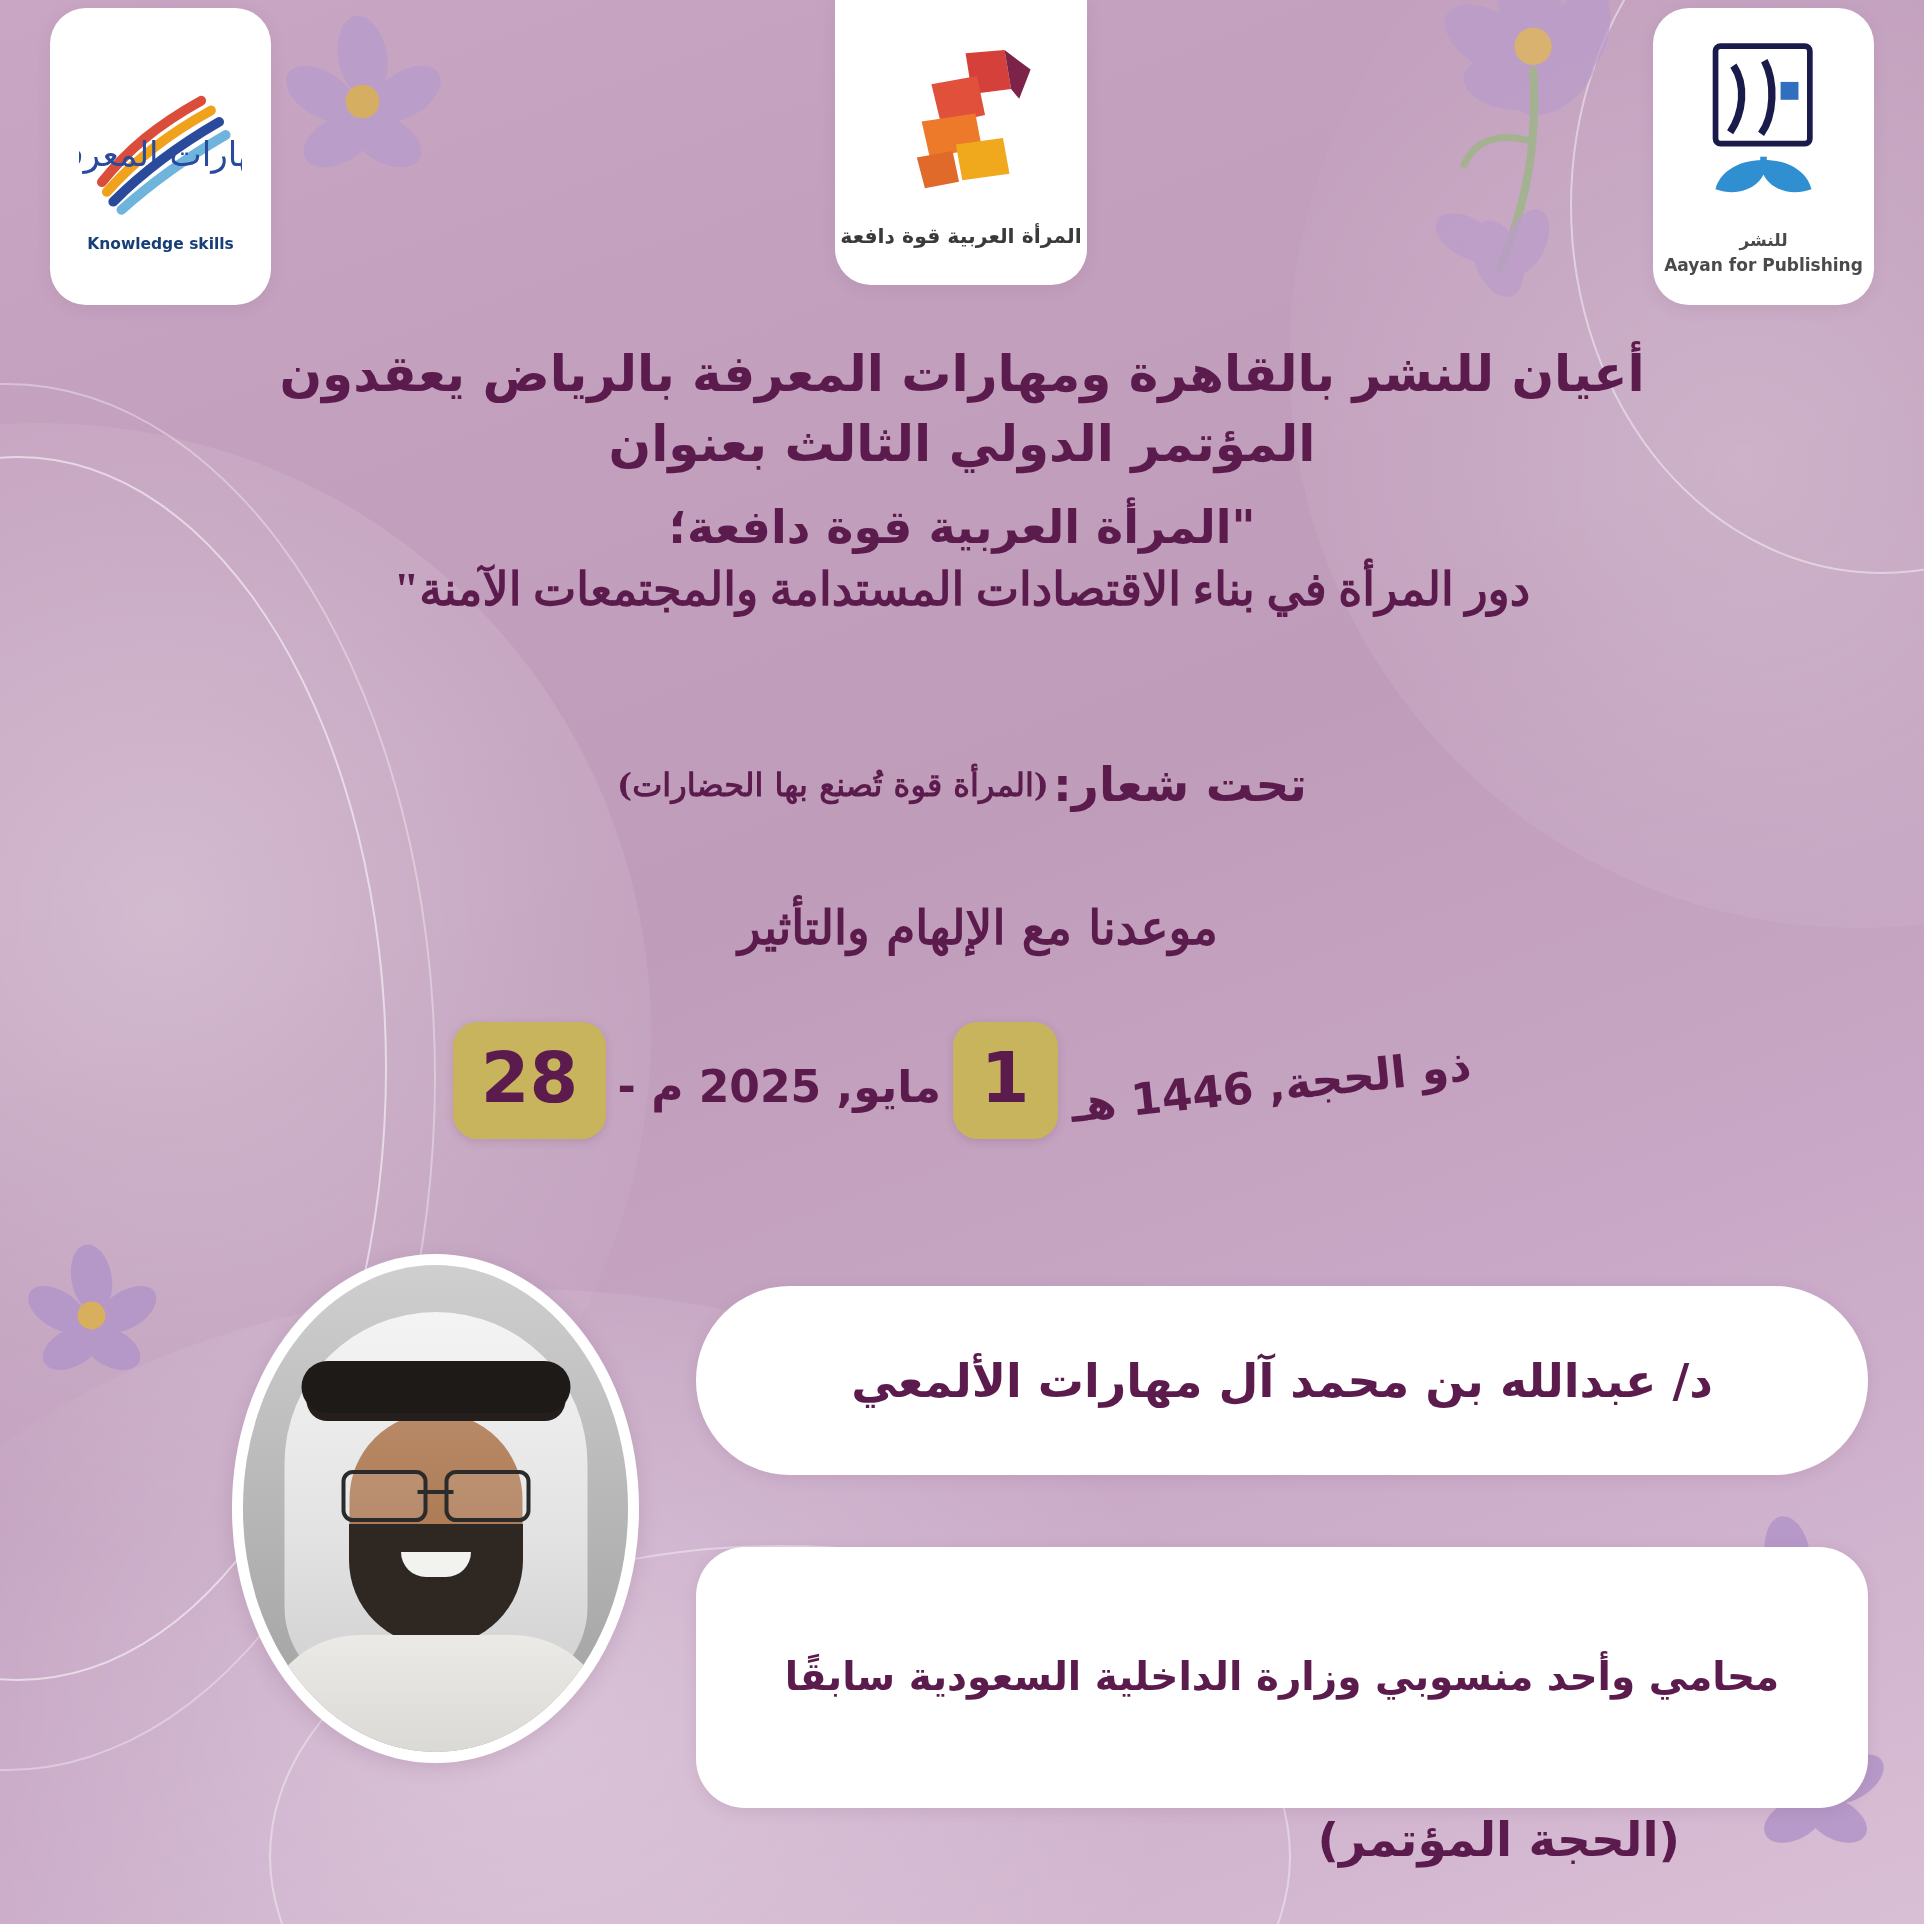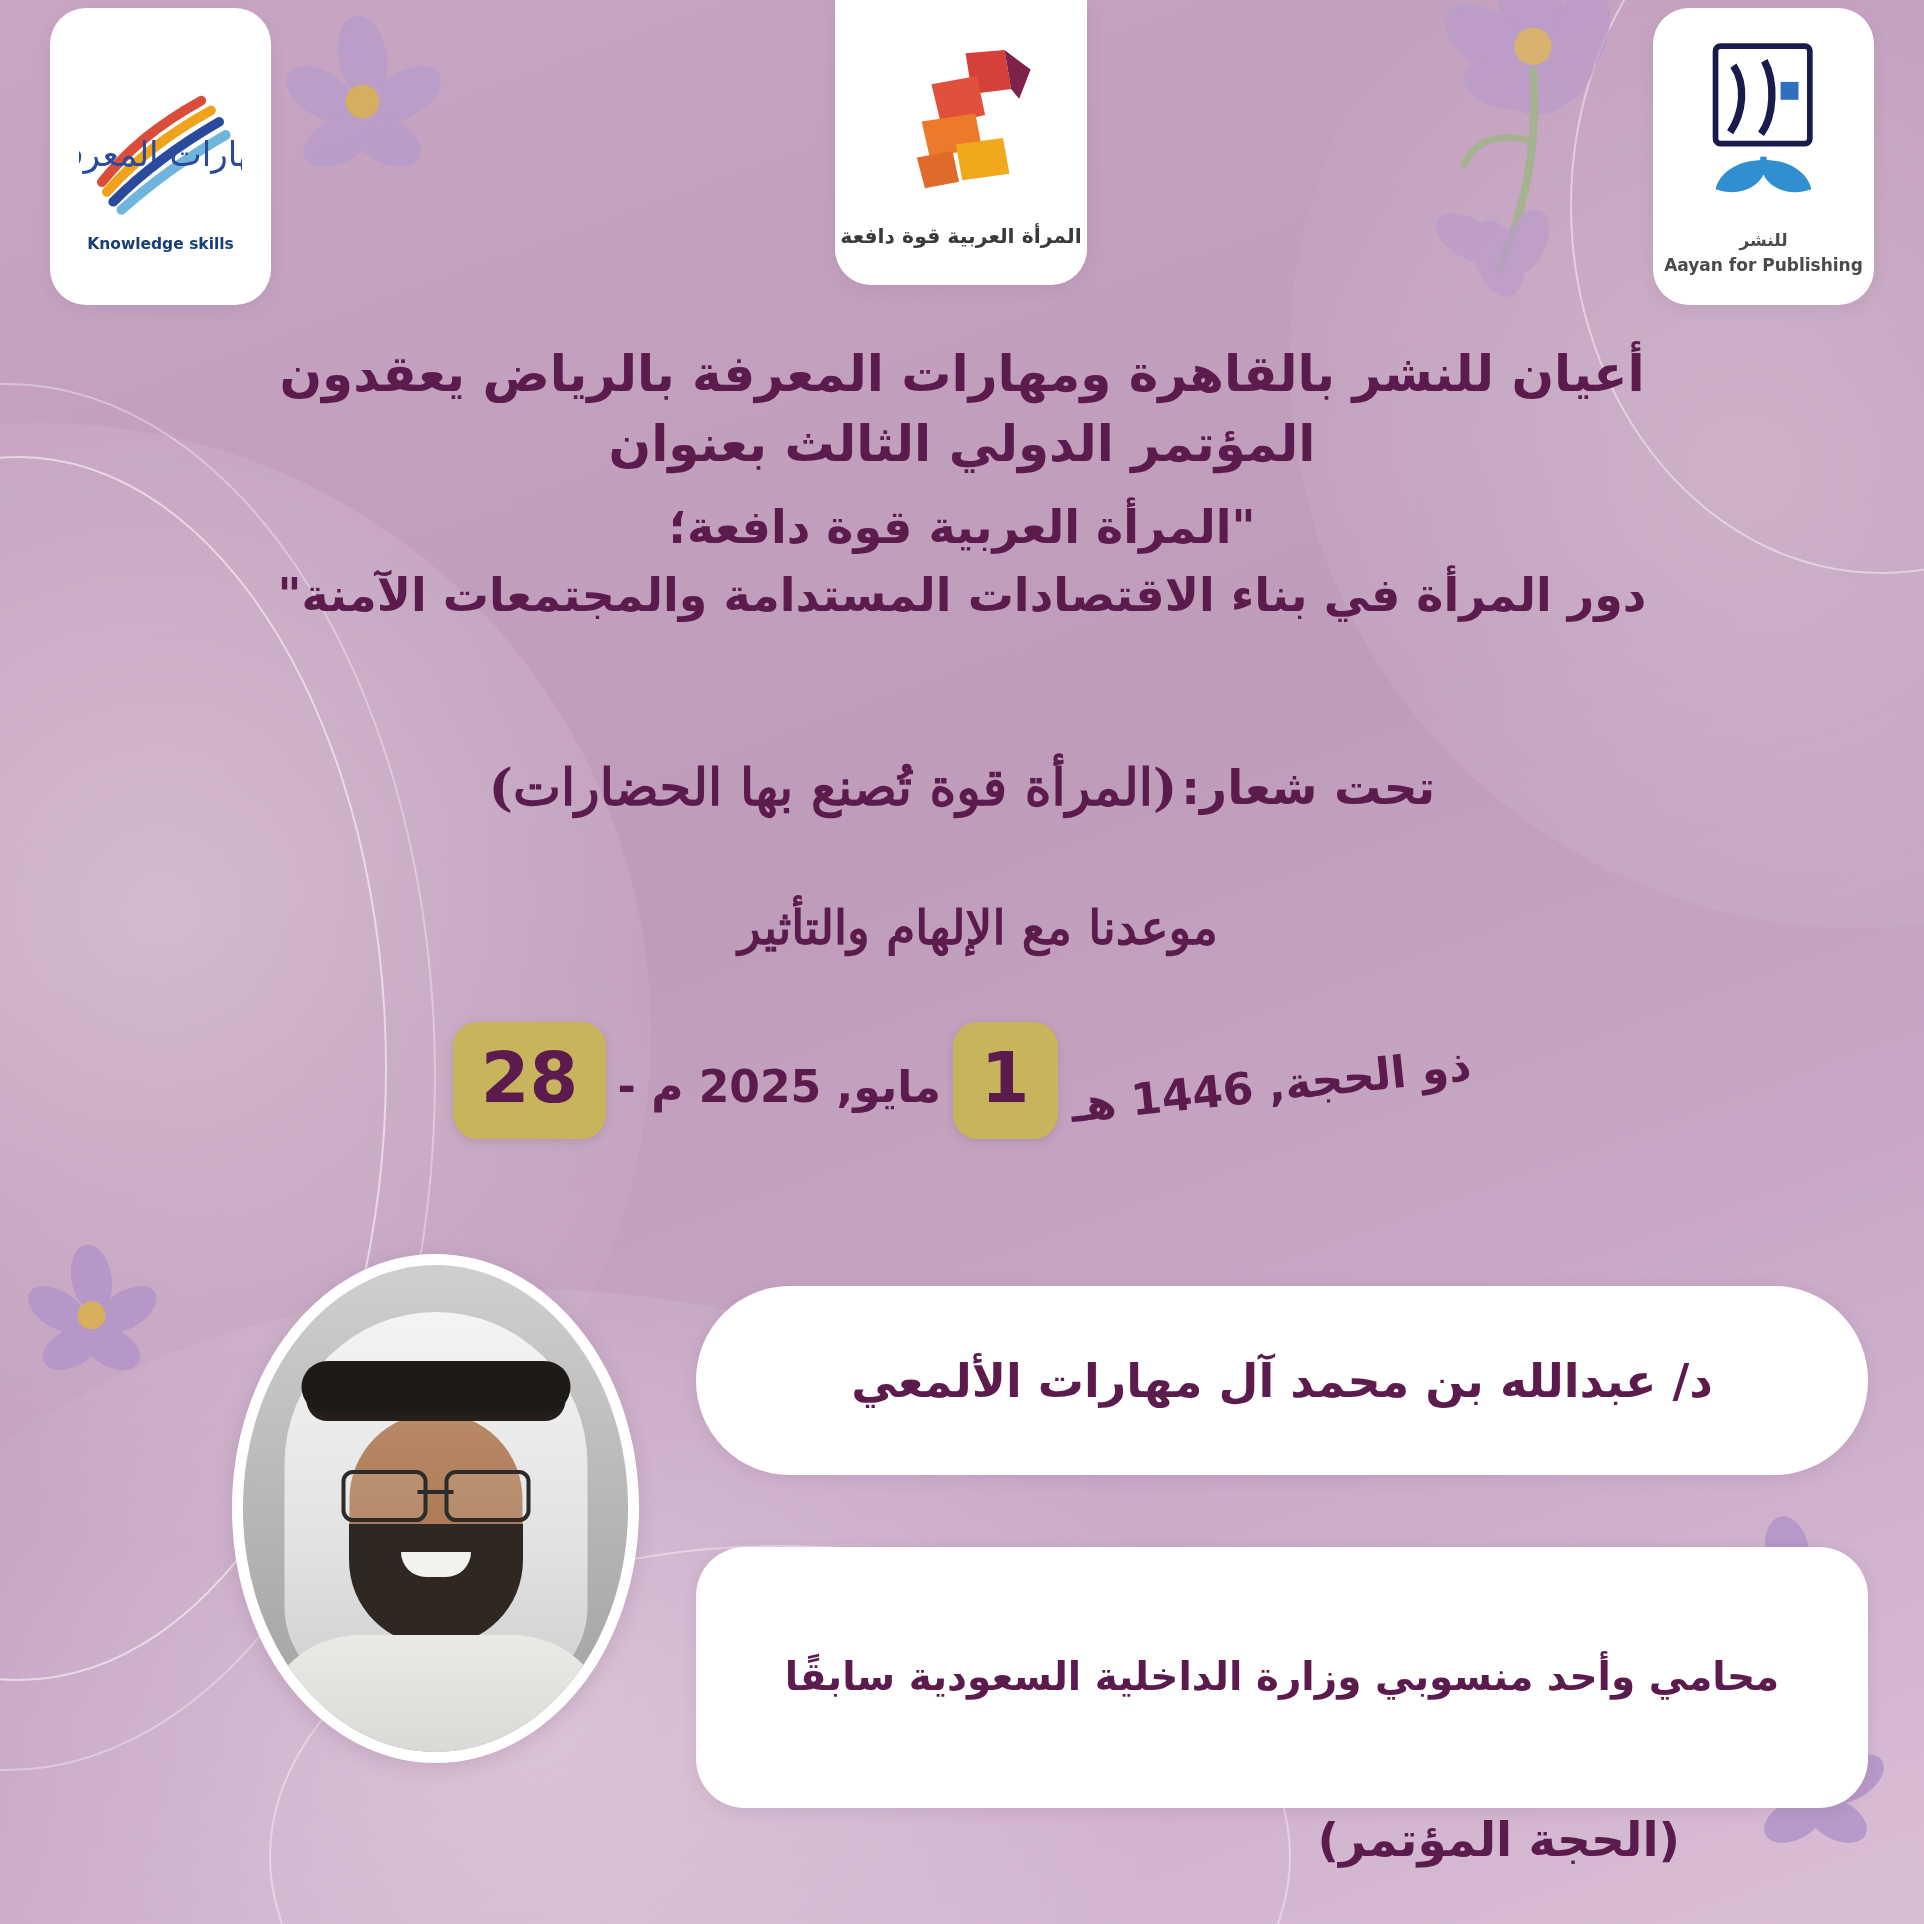--- a/index.html
+++ b/index.html
@@ -92,37 +92,37 @@
     left: 0;
     width: 100%;
     text-align: center;
     color: #5c1b4d;
     font-weight: bold;
     line-height: 1.30;
   }
   .h-l1 { font-size: 50px; letter-spacing: -0.4px; }
   .h-l2 { font-size: 50px; margin-top: 4.9px; }
   .h-quote1 { font-size: 46px; margin-top: 21px; color: #5c1b4d; }
-  .h-quote2 { font-size: 46px; margin-top: 8px; color: #5c1b4d; }
+  .h-quote2 { font-size: 46px; margin-top: 2px; color: #5c1b4d; font-family: Liberation Serif, serif; }
 
   .slogan-row {
     position: absolute;
     top: 757px;
     left: 0; width: 100%;
     text-align: center;
     color: #5c1b4d;
   }
   .slogan-label {
     font-size: 47px;
     font-weight: bold;
     vertical-align: middle;
   }
   .slogan-script {
     font-family: "DejaVu Serif", "Liberation Serif", serif;
-    font-size: 51px;
+    font-size: 32px;
     font-weight: bold;
     vertical-align: middle;
   }
   .tagline {
     position: absolute;
     top: 900px;
     left: 0; width: 100%;
     text-align: center;
     color: #5c1b4d;
     font-family: "DejaVu Serif", "Liberation Serif", serif;

